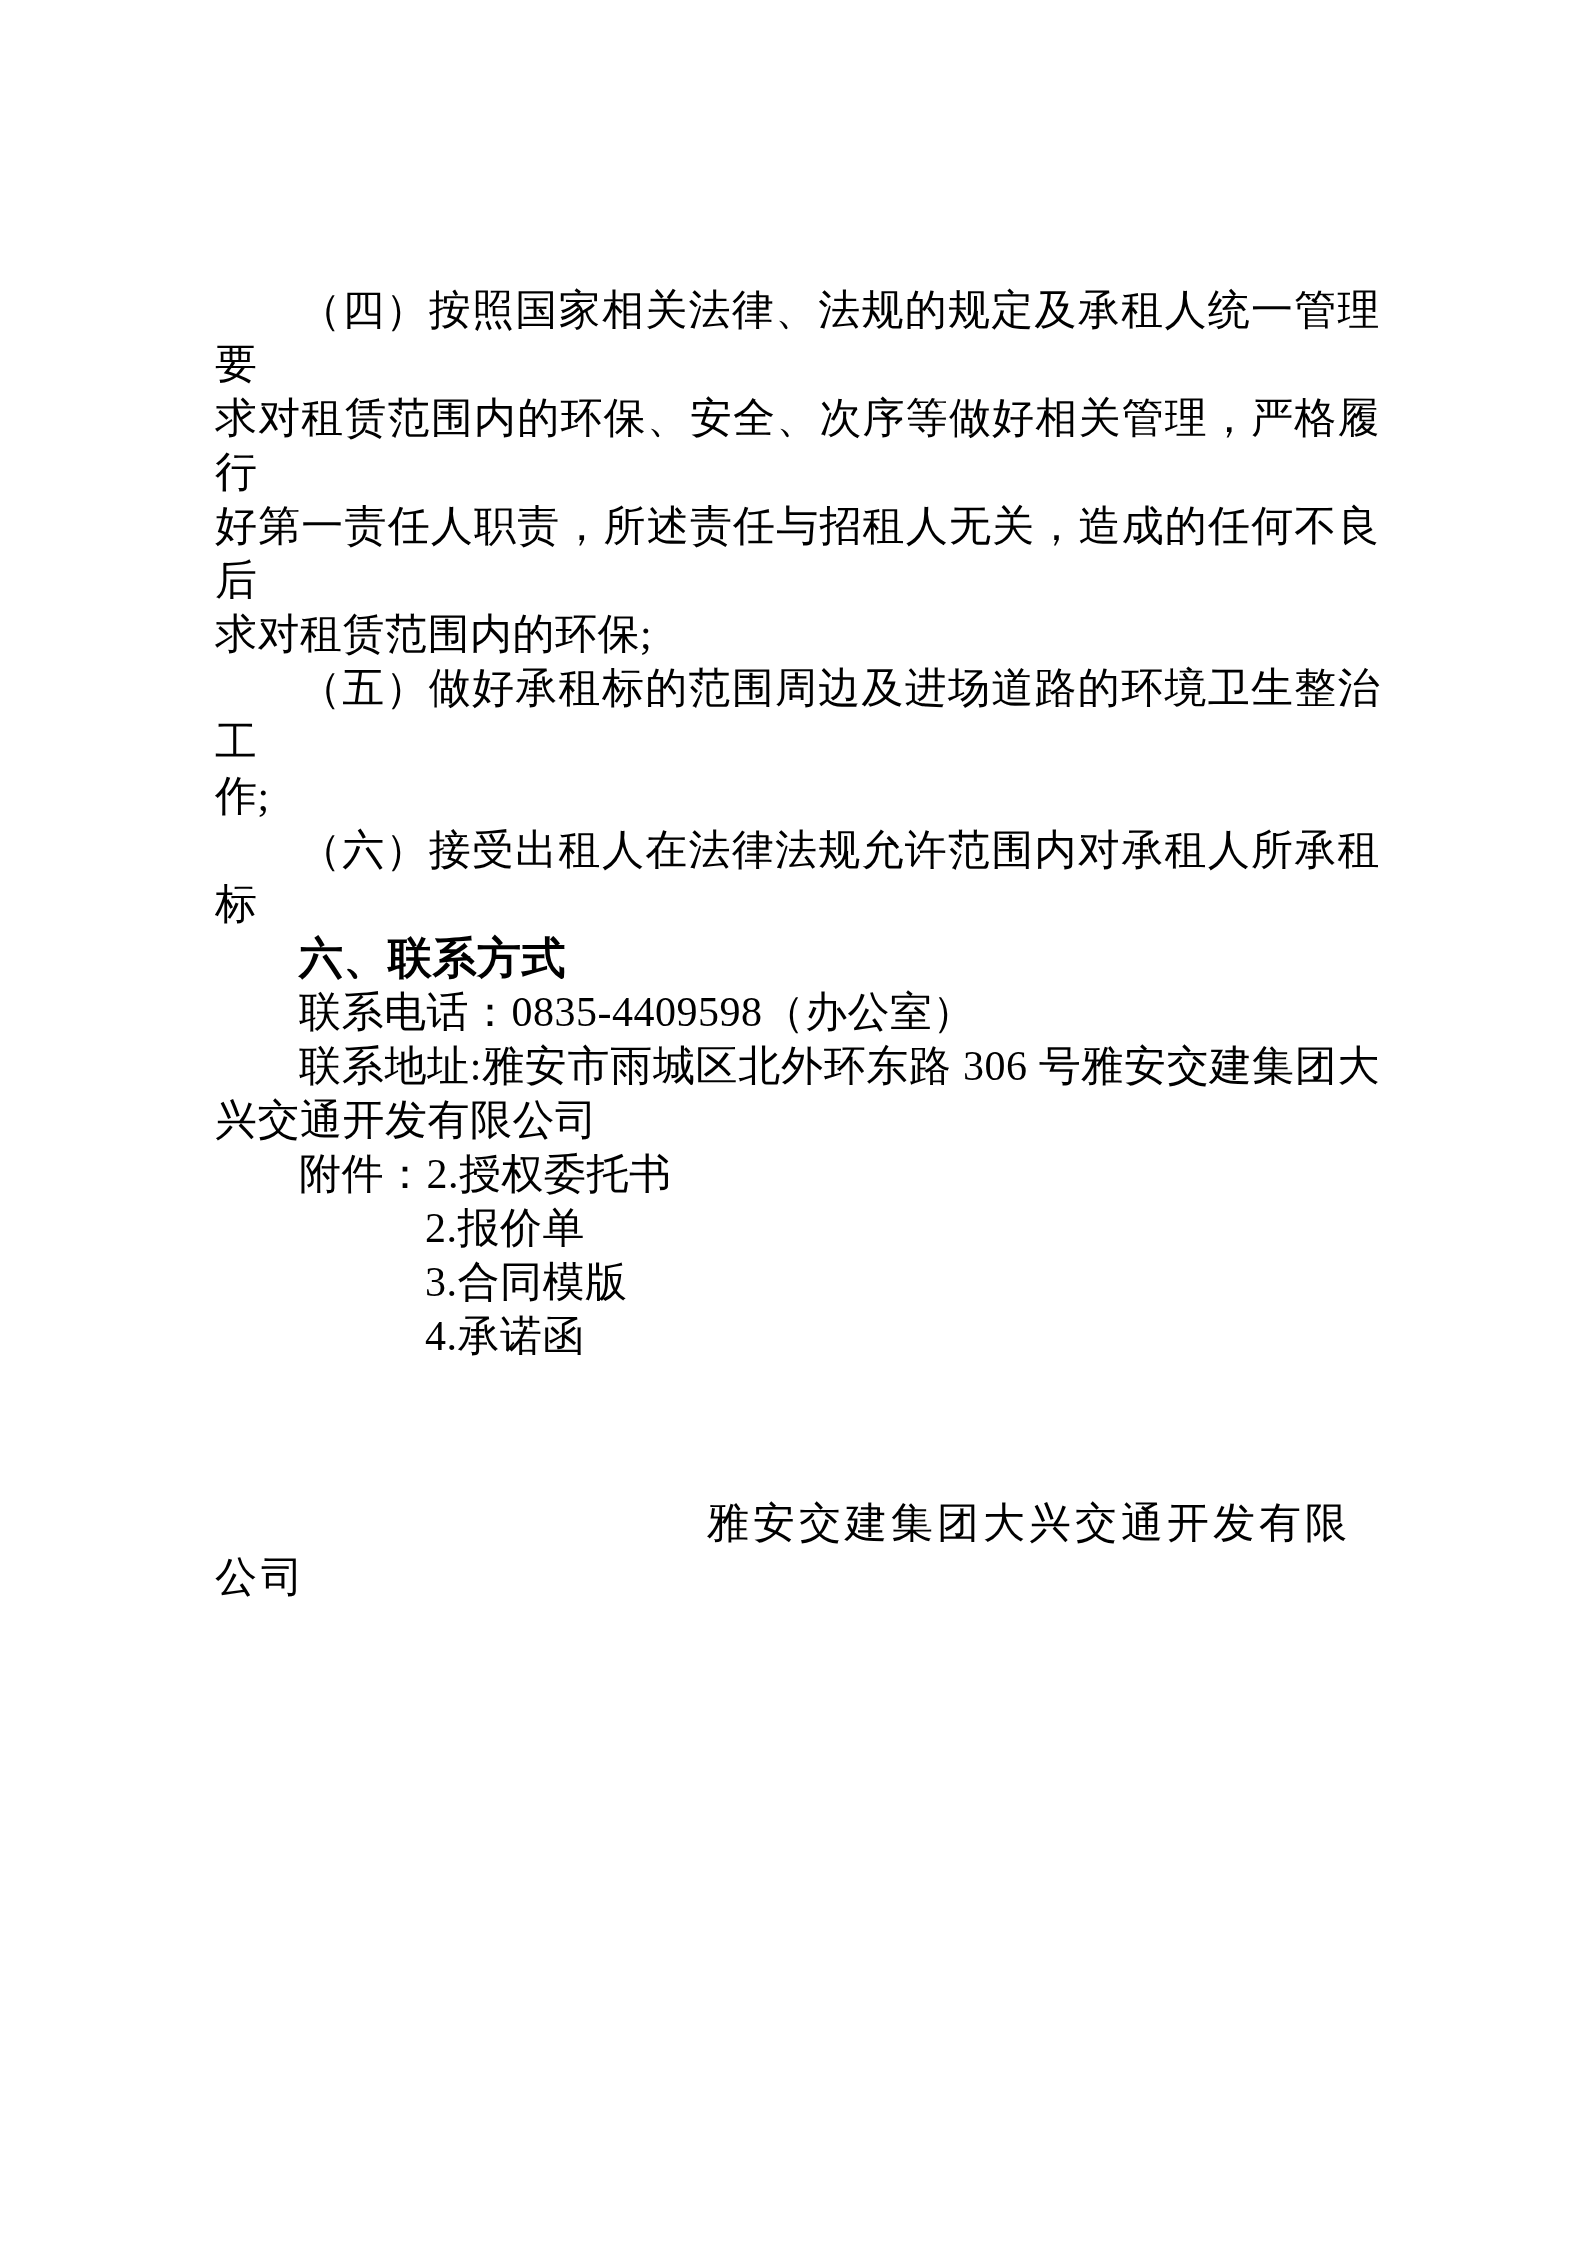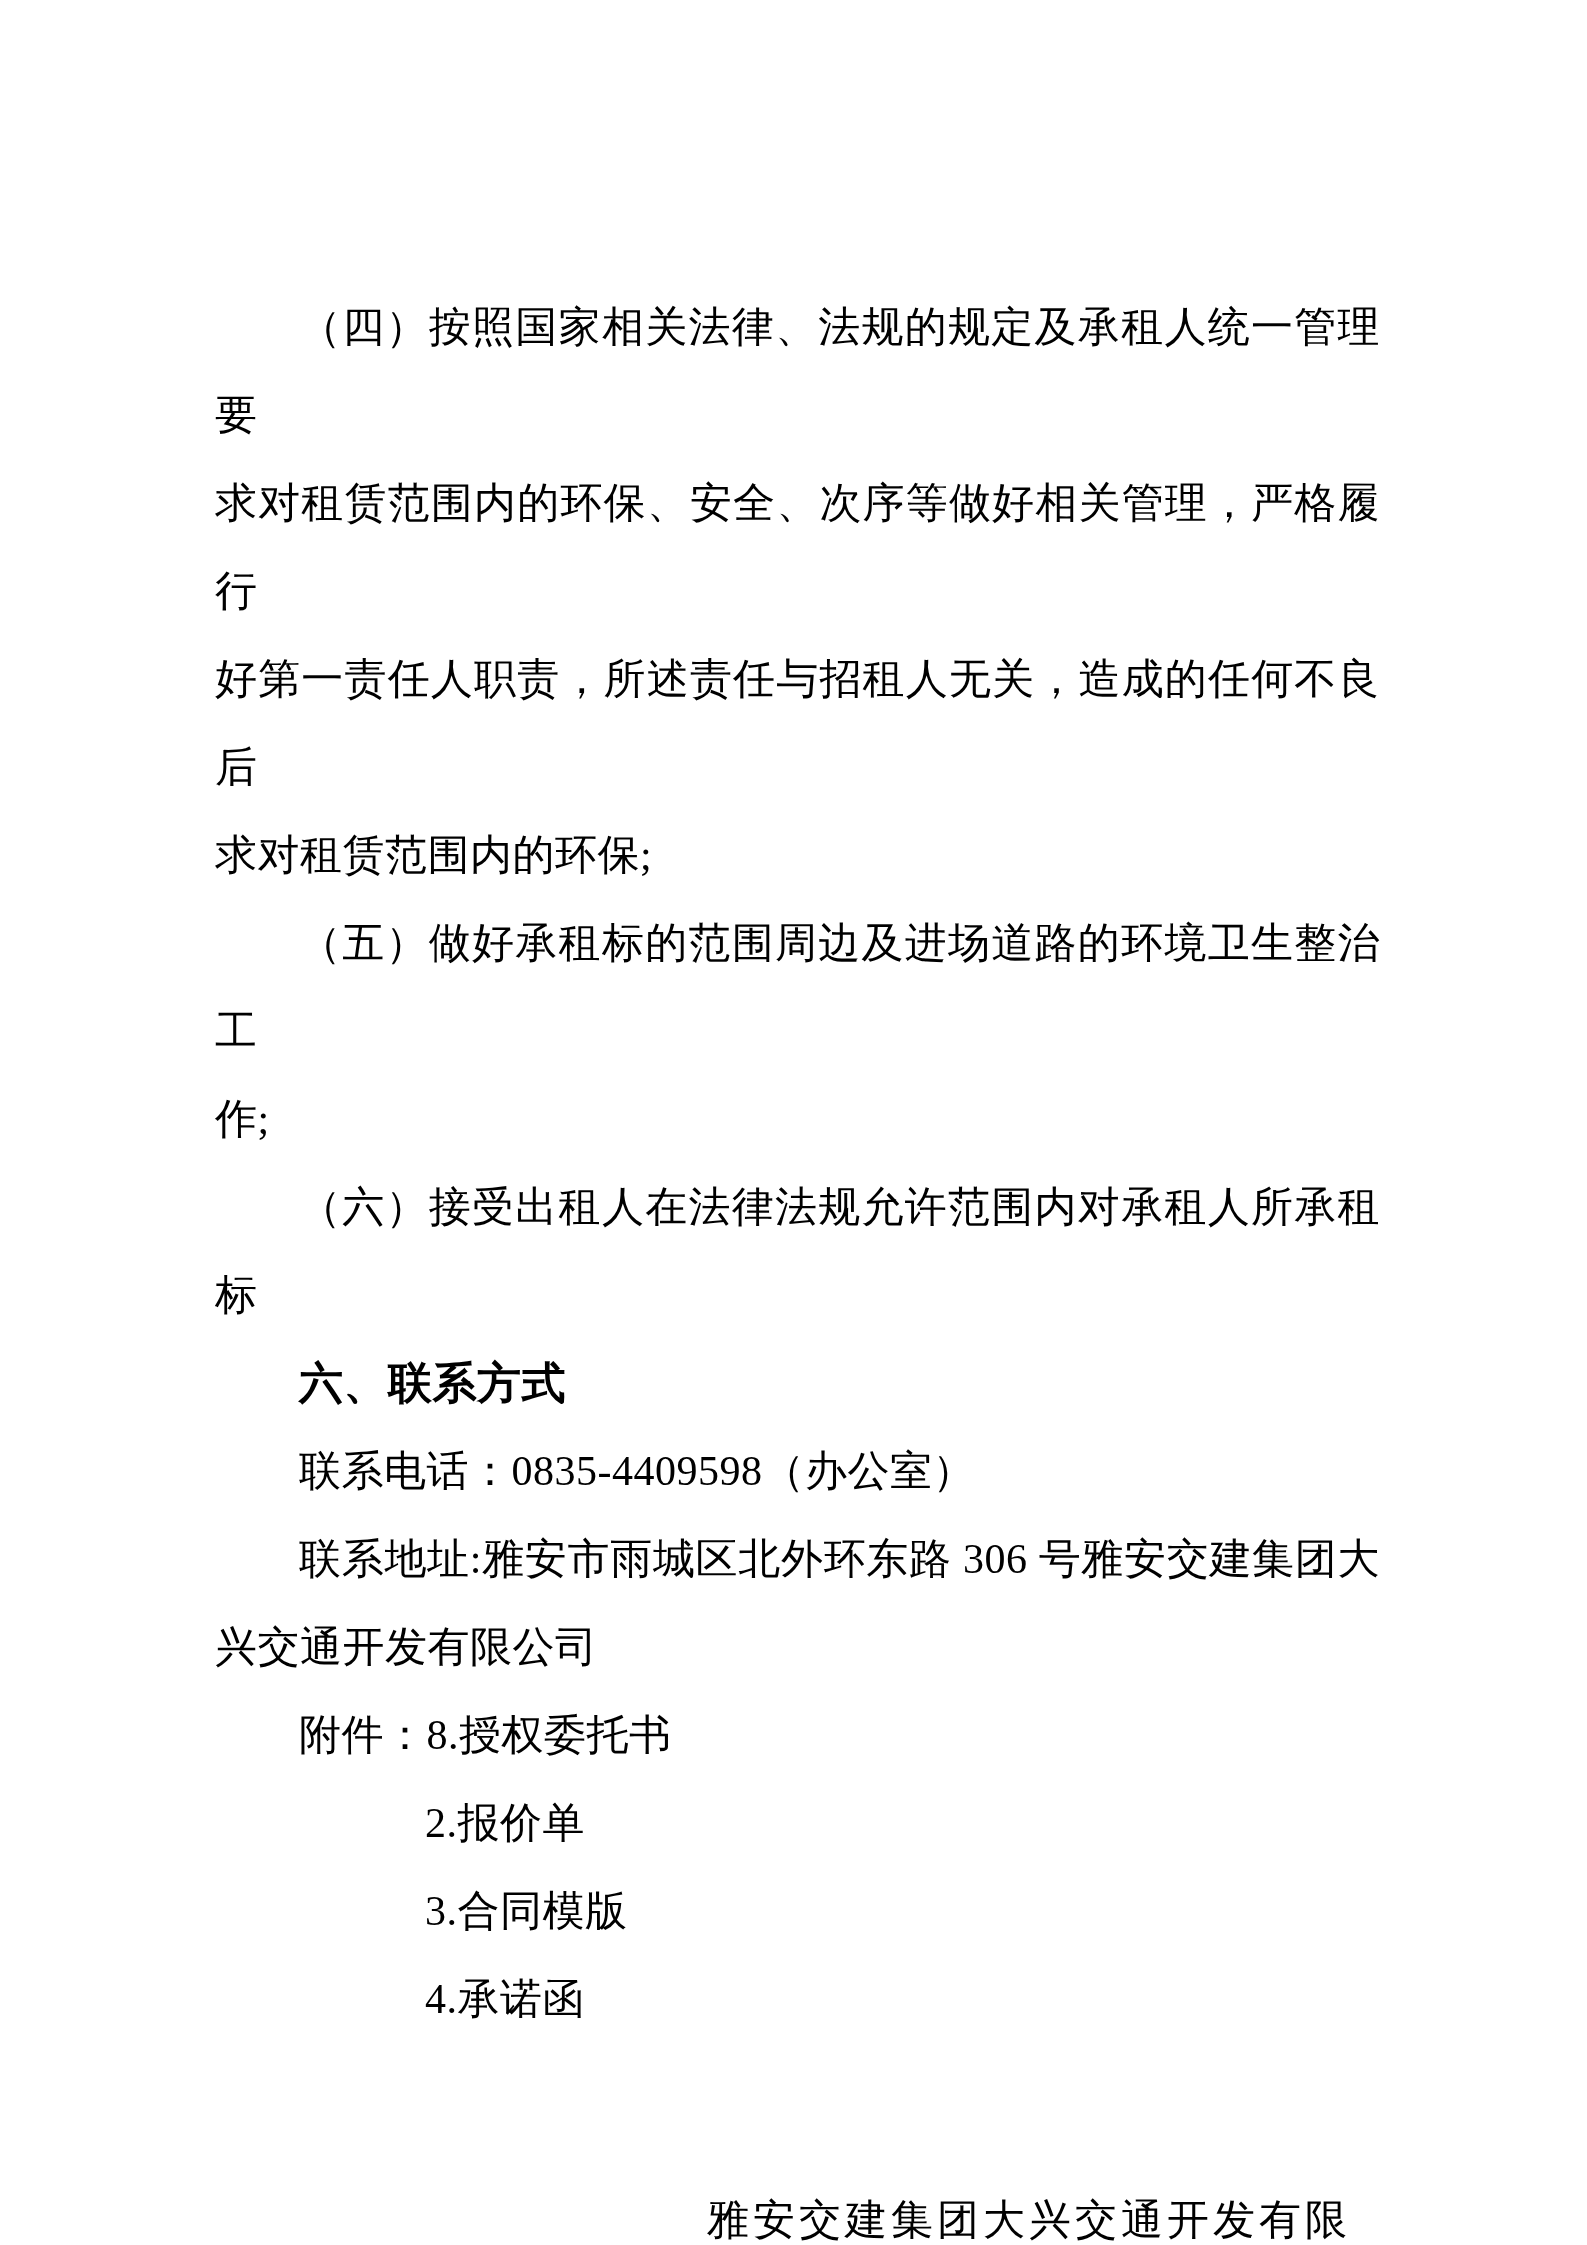--- a/index.html
+++ b/index.html
@@ -17,21 +17,21 @@
     color: #000000;
   }
   .doc {
     position: absolute;
     left: 215px;
     top: 283px;
     width: 1165px;
   }
   .ln {
     font-size: 42px;
-    line-height: 88px;
+    line-height: 54px;
     letter-spacing: 0.5px;
     white-space: normal;
   }
   .indent {
     text-indent: 84px;
   }
   .just {
     text-align: justify;
     text-align-last: justify;
     text-justify: inter-character;
@@ -65,21 +65,21 @@
     <div class="ln">作;</div>
 
     <div class="ln indent just">（六）接受出租人在法律法规允许范围内对承租人所承租标</div>
 
     <div class="ln indent heading">六、联系方式</div>
 
     <div class="ln indent">联系电话：0835-4409598（办公室）</div>
     <div class="ln indent just">联系地址:雅安市雨城区北外环东路 306 号雅安交建集团大</div>
     <div class="ln">兴交通开发有限公司</div>
 
-    <div class="ln indent">附件：8.授权委托书</div>
+    <div class="ln indent">附件：2.授权委托书</div>
     <div class="ln item">2.报价单</div>
     <div class="ln item">3.合同模版</div>
     <div class="ln item">4.承诺函</div>
 
     <div class="ln sig-company">雅安交建集团大兴交通开发有限公司</div>
 
   </div>
 </div>
 
 </body></html>

